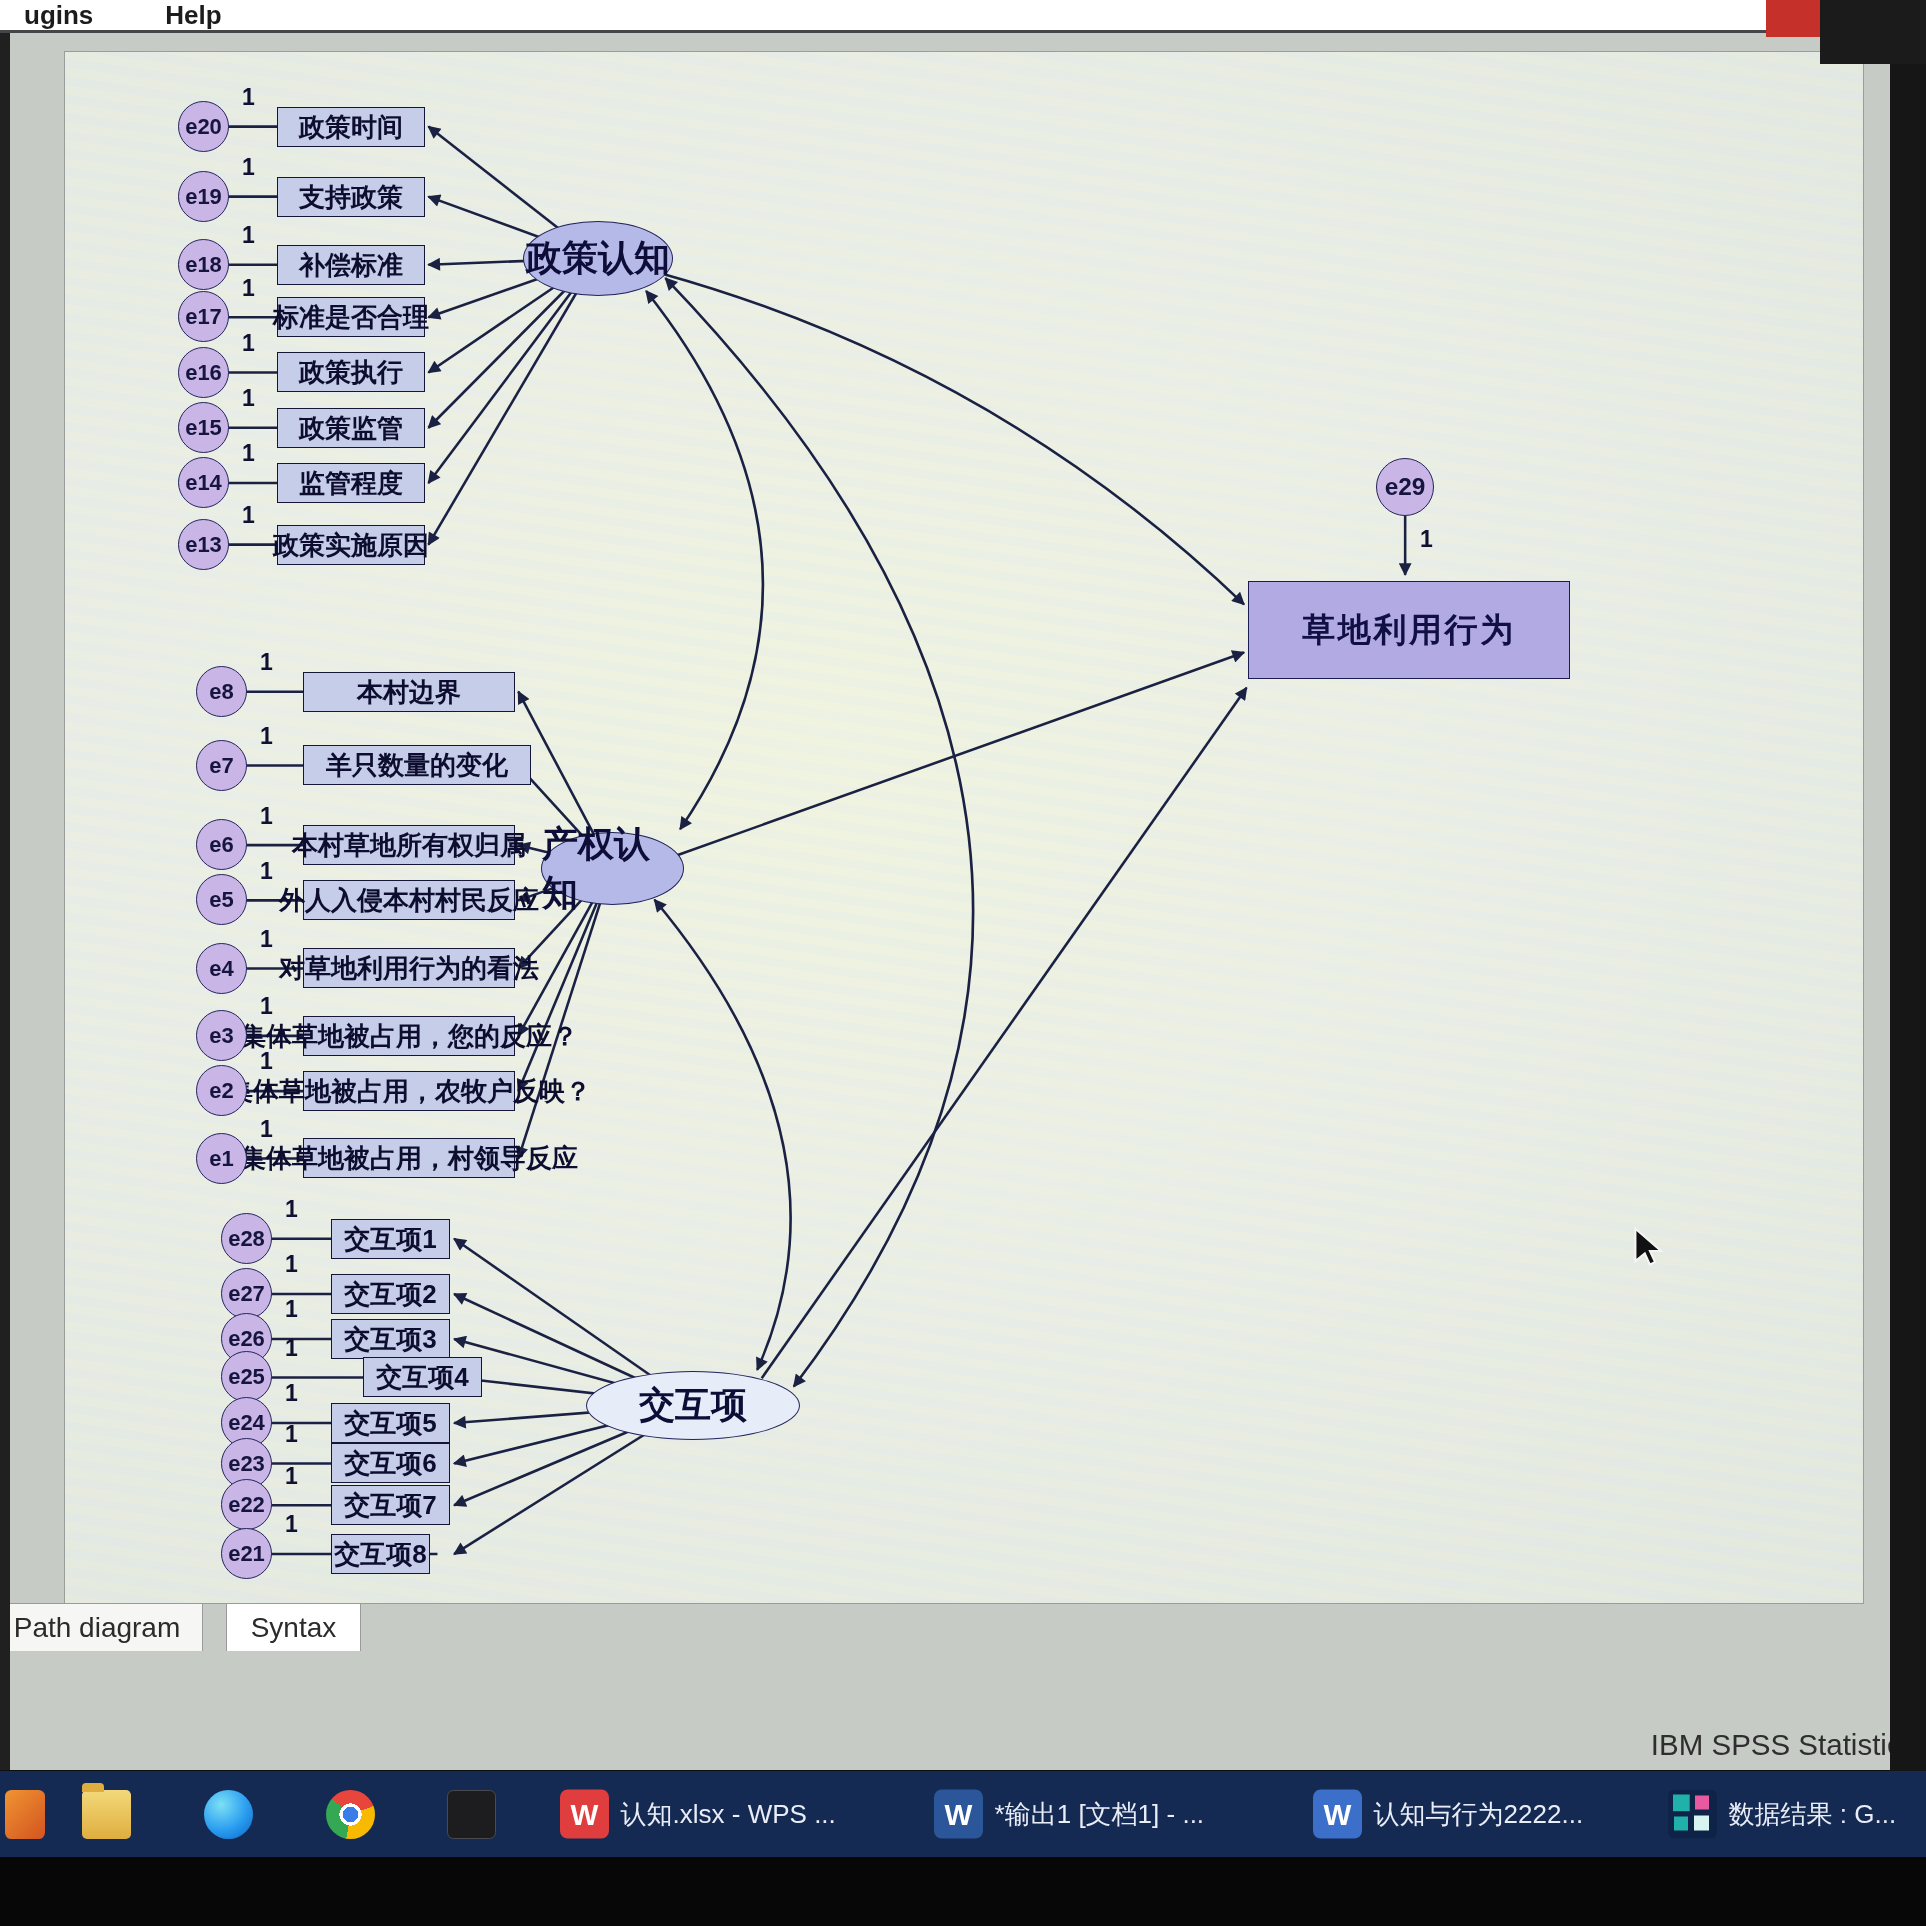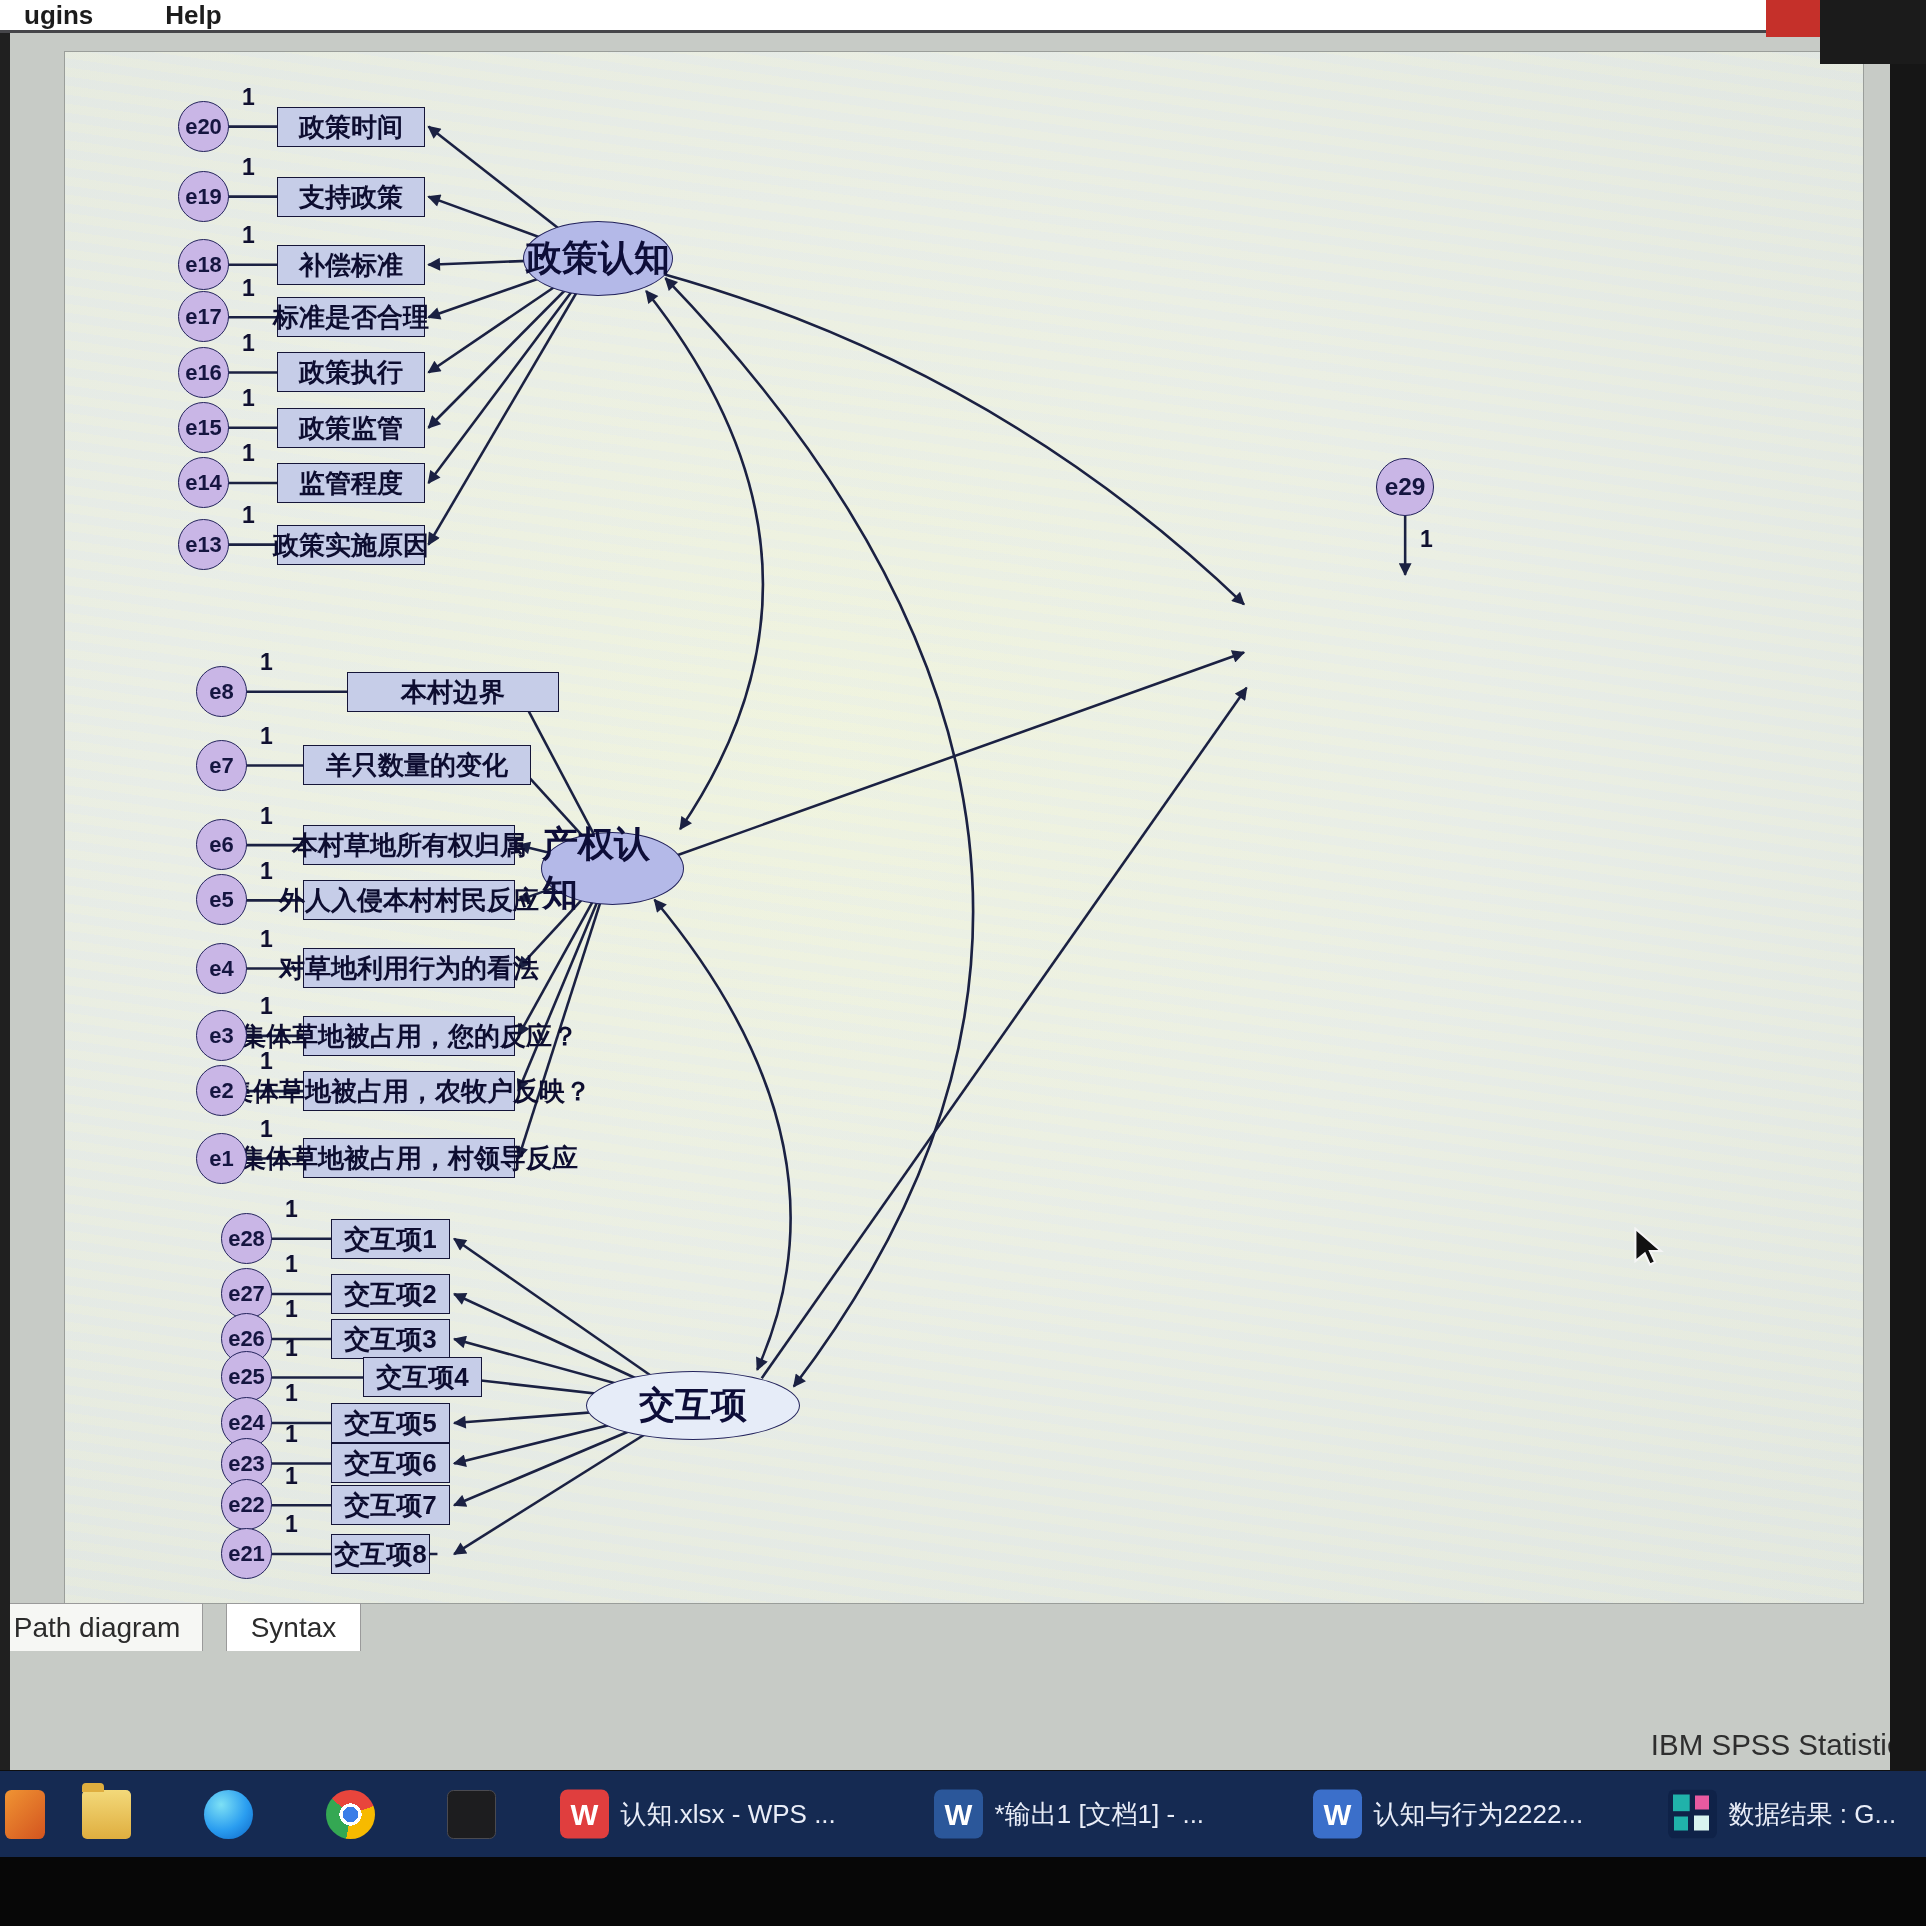--- a/index.html
+++ b/index.html
@@ -188,20 +188,21 @@
         <line x1="319" y1="2263" x2="580" y2="2263" class="edge"></line>
         <path d="M 977 2106 L 606 2263" class="edge arrow"></path>
         <line x1="319" y1="2339" x2="580" y2="2339" class="edge"></line>
         <path d="M 977 2106 L 606 2339" class="edge arrow"></path>
       </svg>
 
     <div id="diagram-nodes">
       <div class="latent" style="left:458px;top:169px;width:148px;height:73px;">政策认知</div>
       <div class="latent" style="left:476px;top:780px;width:141px;height:71px;">产权认知</div>
       <div class="latent light" style="left:521px;top:1319px;width:212px;height:67px;">交互项</div>
+      <div class="outcome" style="left:1183px;top:529px;width:320px;height:96px;">草地利用行为</div>
       <div class="err" style="left:1311px;top:406px;width:58px;height:58px;font-size:24.4px;">e29</div>
       <div class="one" style="left:1355px;top:474px;">1</div>
 
       <svg class="cursor" width="41" height="41" viewBox="0 0 24 24">
         <path d="M2 1 L2 20 L7.5 15.5 L10.5 22 L13.5 20.5 L10.5 14 L17 14 Z" fill="#111" stroke="#f5f5f5" stroke-width="1.2"></path>
       </svg>
     <div class="err" style="left: 113px; top: 49px;">e20</div>
         <div class="one" style="left: 177px; top: 32px;">1</div>
         <div class="ind" style="left: 212px; top: 55px; width: 148px;">
           <span>政策时间</span>
@@ -236,21 +237,21 @@
         <div class="ind" style="left: 212px; top: 411px; width: 148px;">
           <span>监管程度</span>
         </div>
         <div class="err" style="left: 113px; top: 467px;">e13</div>
         <div class="one" style="left: 177px; top: 450px;">1</div>
         <div class="ind" style="left: 212px; top: 473px; width: 148px;">
           <span>政策实施原因</span>
         </div>
         <div class="err" style="left: 131px; top: 614px;">e8</div>
         <div class="one" style="left: 195px; top: 597px;">1</div>
-        <div class="ind" style="left: 238px; top: 620px; width: 212px; margin-left: 44px;">
+        <div class="ind" style="left: 238px; top: 620px; width: 212px;">
           <span>本村边界</span>
         </div>
         <div class="err" style="left: 131px; top: 688px;">e7</div>
         <div class="one" style="left: 195px; top: 671px;">1</div>
         <div class="ind" style="left: 238px; top: 693px; width: 228px;">
           <span>羊只数量的变化</span>
         </div>
         <div class="err" style="left: 131px; top: 767px;">e6</div>
         <div class="one" style="left: 195px; top: 751px;">1</div>
         <div class="ind" style="left: 238px; top: 773px; width: 212px;">

